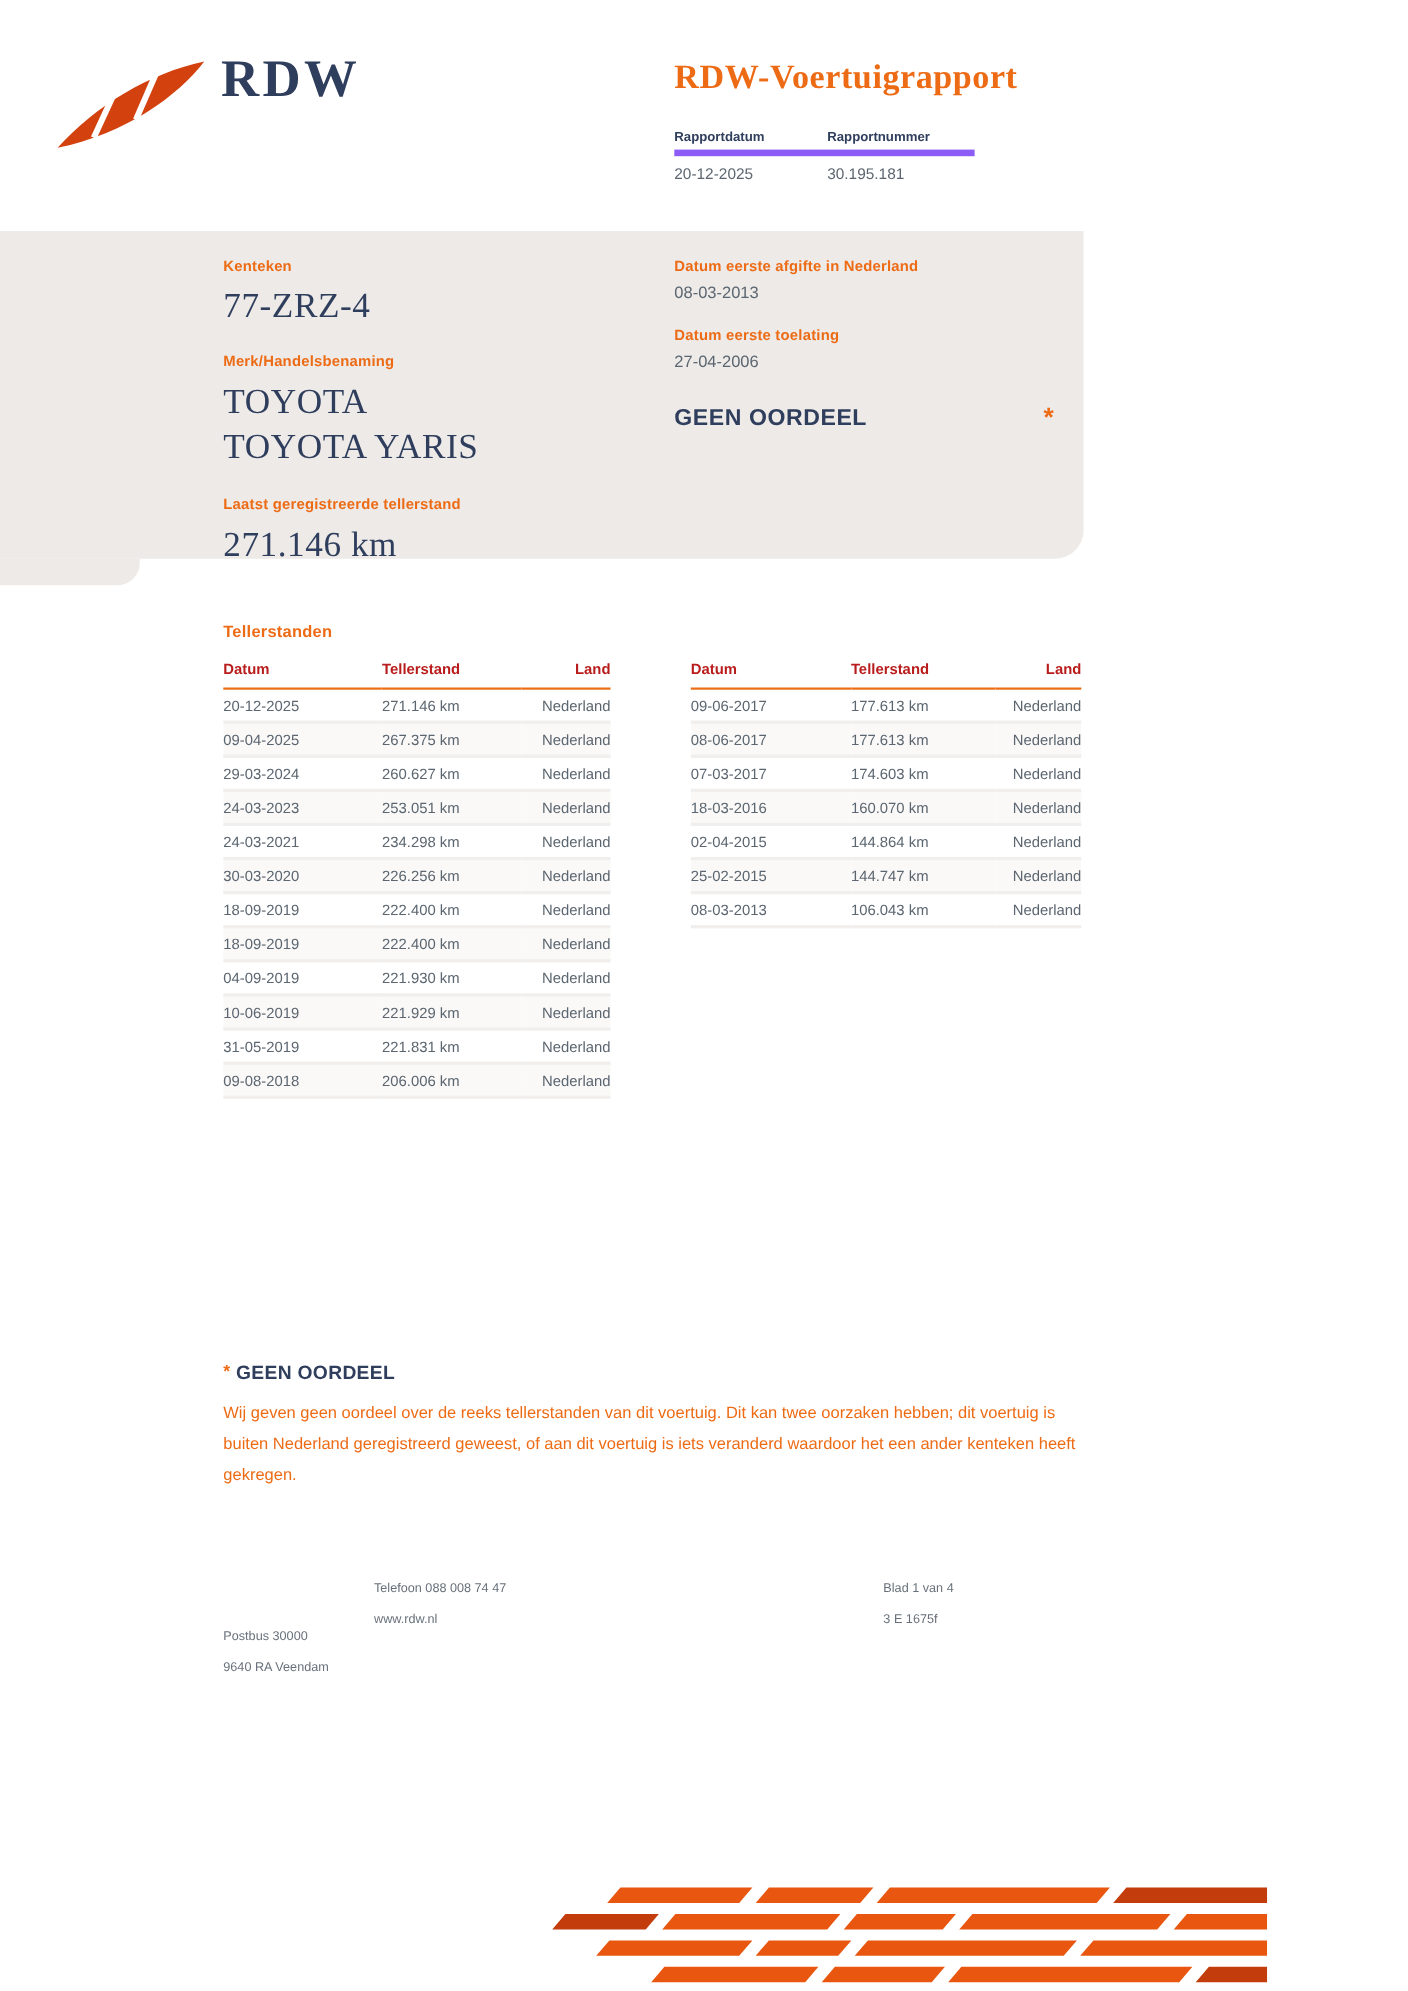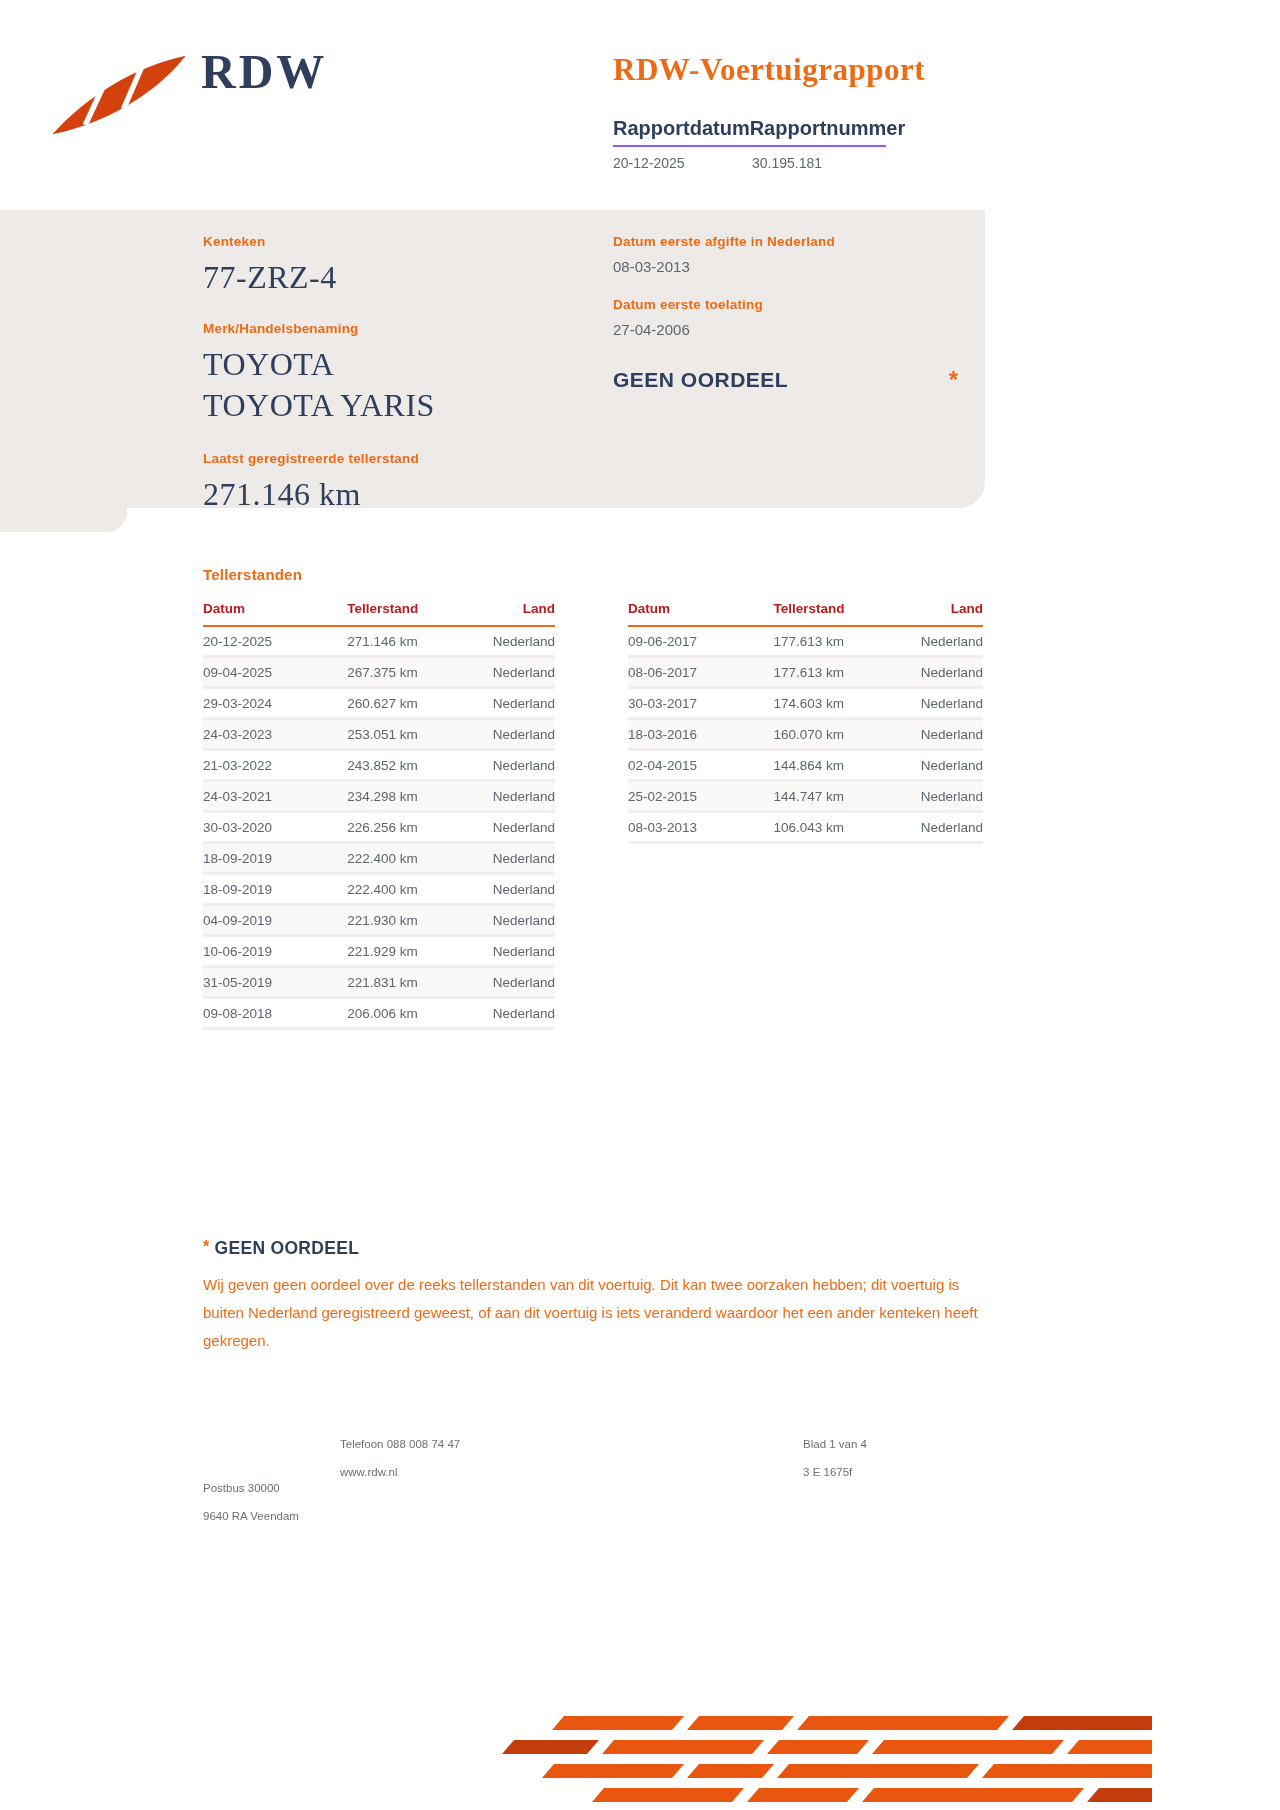--- a/index.html
+++ b/index.html
@@ -8,22 +8,22 @@
   .page { position:relative; width:1152px; height:1810px; background:#fff; overflow:hidden; }
 
   
   .logo-mark { position:absolute; left:50px; top:54px; width:138px; height:84px; }
   .logo-text { position:absolute; left:201px; top:44px; font-family:"Liberation Serif", serif;
                font-size:48px; font-weight:600; color:#2f3e5c; letter-spacing:3px; }
   .report-title { position:absolute; left:613px; top:52px; font-family:"Liberation Serif", serif;
                   font-size:31px; font-weight:700; color:#ed6b15; letter-spacing:.5px; }
   .report-meta { position:absolute; left:613px; top:117px; width:273px; }
   .meta-row { display:flex; }
-  .meta-row.labels { border-bottom:2px solid #8b5cf6; padding-bottom:5px;
-                     font-weight:bold; color:#2f3e5c; font-size:20px; }
+  .meta-row.labels { border-bottom:6px solid #8b5cf6; padding-bottom:5px;
+                     font-weight:bold; color:#2f3e5c; font-size:12px; }
   .meta-col1 { width:139px; }
   .meta-row.values { padding-top:8px; color:#5c6670; font-size:14px; }
 
   
   .summary-box { position:absolute; left:0; top:210px; width:985px; height:298px;
                  background:#edeae8; border-radius:0 0 26px 0; }
   .summary-tab { position:absolute; left:0; top:508px; width:127px; height:24px;
                  background:#edeae8; border-radius:0 0 20px 0; }
   .sum-left  { position:absolute; left:203px; top:234px; width:390px; }
   .sum-right { position:absolute; left:613px; top:234px; width:345px; }
@@ -144,25 +144,20 @@
               <td>29-03-2024</td>
               <td>260.627 km</td>
               <td class="land">Nederland</td>
             </tr>
             <tr>
               <td>24-03-2023</td>
               <td>253.051 km</td>
               <td class="land">Nederland</td>
             </tr>
             <tr>
-              <td>21-03-2022</td>
-              <td>243.852 km</td>
-              <td class="land">Nederland</td>
-            </tr>
-            <tr>
               <td>24-03-2021</td>
               <td>234.298 km</td>
               <td class="land">Nederland</td>
             </tr>
             <tr>
               <td>30-03-2020</td>
               <td>226.256 km</td>
               <td class="land">Nederland</td>
             </tr>
             <tr>
@@ -215,21 +210,21 @@
               <td>09-06-2017</td>
               <td>177.613 km</td>
               <td class="land">Nederland</td>
             </tr>
             <tr>
               <td>08-06-2017</td>
               <td>177.613 km</td>
               <td class="land">Nederland</td>
             </tr>
             <tr>
-              <td>30-03-2017</td>
+              <td>07-03-2017</td>
               <td>174.603 km</td>
               <td class="land">Nederland</td>
             </tr>
             <tr>
               <td>18-03-2016</td>
               <td>160.070 km</td>
               <td class="land">Nederland</td>
             </tr>
             <tr>
               <td>02-04-2015</td>

